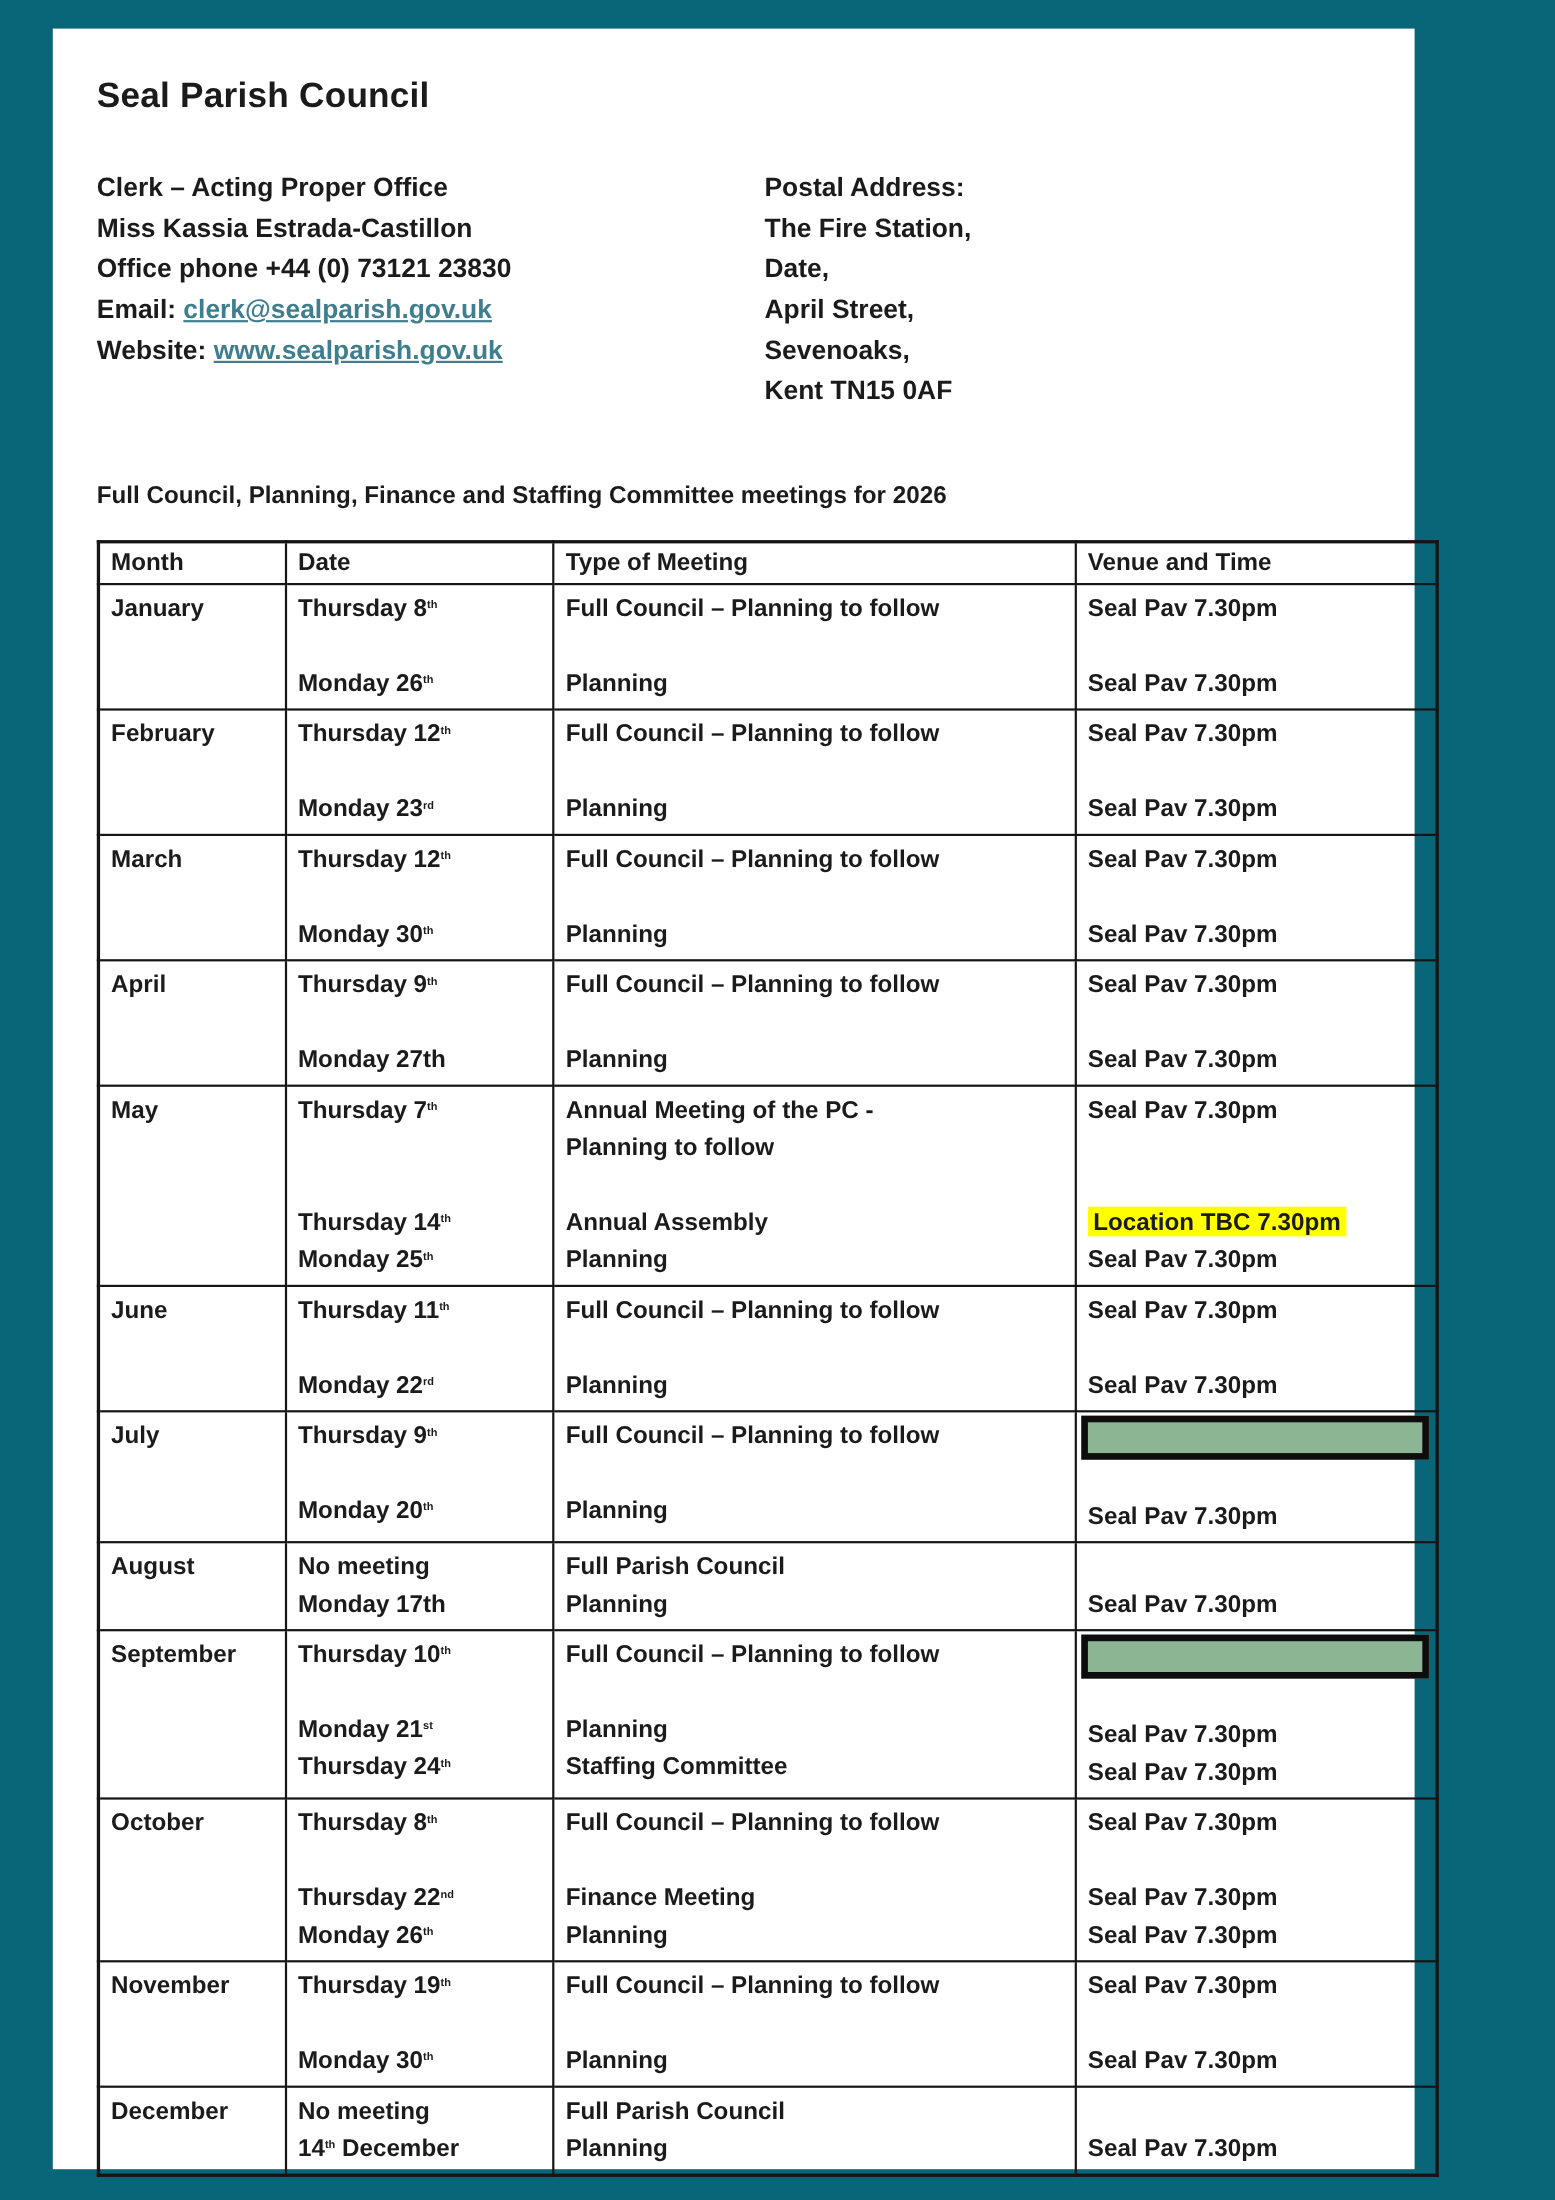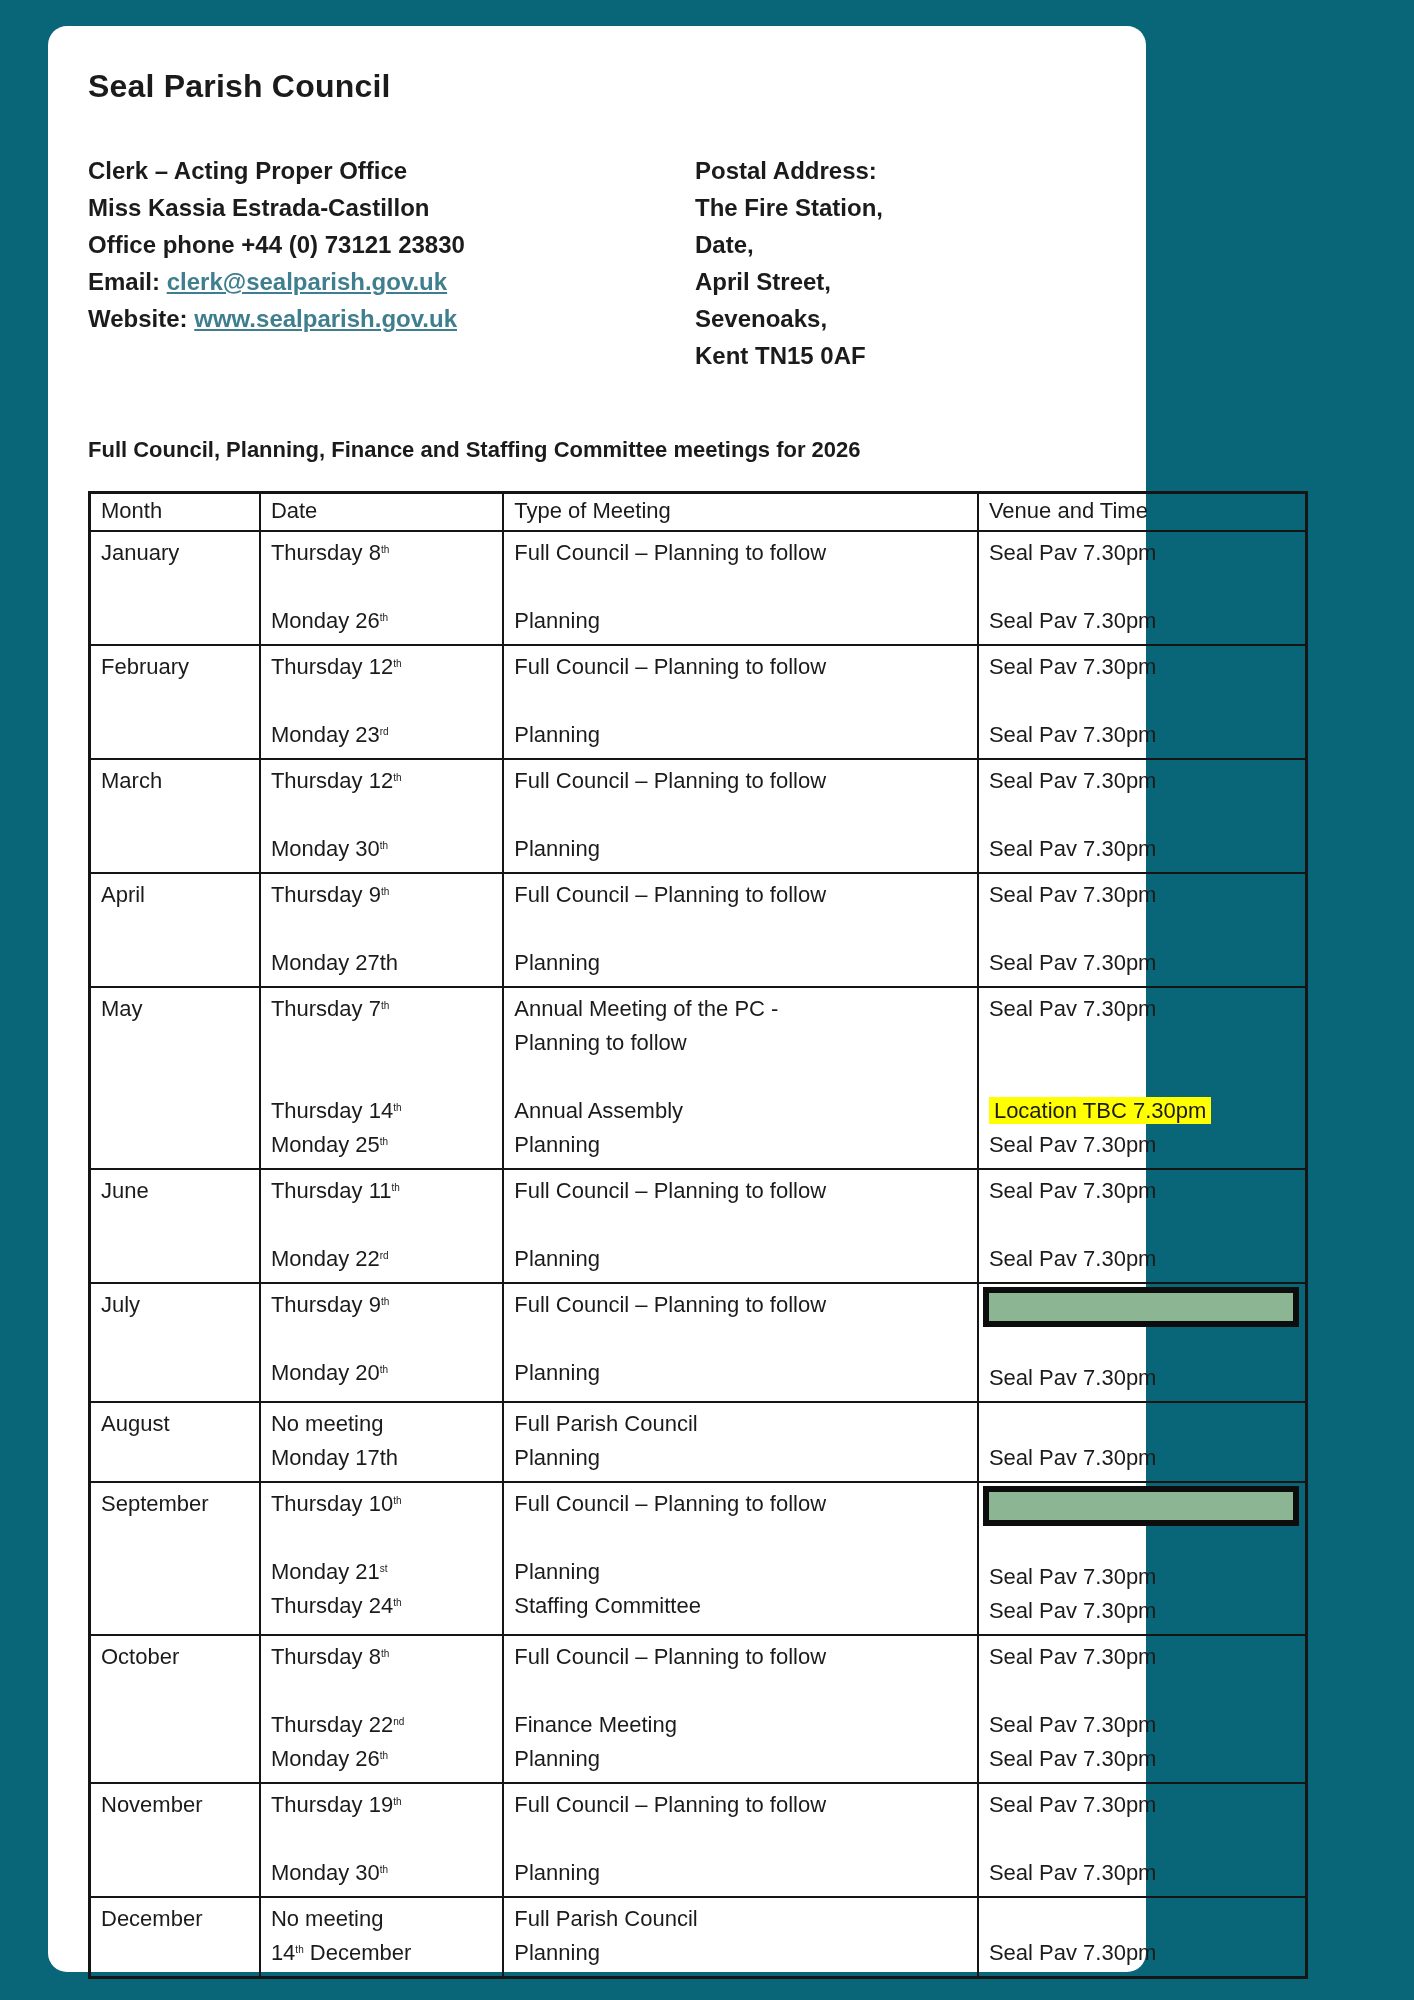--- a/index.html
+++ b/index.html
@@ -14,39 +14,39 @@
   *{box-sizing:border-box;}
   html,body{margin:0;padding:0;}
   body{width:1414px;height:2000px;}
   .canvas{
     position:relative;width:1414px;height:2000px;
     background:var(--frame);
     font-family:"Liberation Sans", sans-serif;
     font-weight:bold;color:var(--ink);overflow:hidden;
   }
   .page{
-    position:absolute;left:48px;top:26px;width:1098px;height:1946px;
-    background:#ffffff;padding:40px 40px 0 40px;border-radius:19px;
+    position:absolute;left:48px;top:26px;width:1238px;height:1946px;
+    background:#ffffff;padding:40px 40px 0 40px;
   }
   .title{font-size:32px;line-height:40px;margin:0 0 46px 0;letter-spacing:0.2px;}
   .contact-row{display:flex;}
   .contact-left{width:607px;}
   .contact-right{flex:1;}
   .cl{font-size:24px;line-height:37px;white-space:nowrap;}
   a.lnk{color:var(--link);text-decoration:underline;cursor:pointer;}
   .subtitle{margin-top:62px;font-size:22px;line-height:28px;white-space:nowrap;}
   table.meetings{
     margin-top:27px;width:1220px;border-collapse:collapse;
     border:3px solid var(--rule);table-layout:fixed;
   }
   col.w-month{width:14%;} col.w-date{width:20%;}
   col.w-type{width:39%;} col.w-venue{width:27%;}
   th,td{
     border:2px solid var(--rule);vertical-align:top;text-align:left;
-    padding:4px 10px 6px 10px;font-size:22px;font-weight:normal;
+    padding:4px 10px 6px 10px;font-size:22px;font-weight:bold;
   }
   .line{min-height:34px;line-height:34px;white-space:nowrap;}
   sup{font-size:10px;line-height:0;vertical-align:7px;letter-spacing:0;}
   .hl{background:var(--hl);padding:1px 5px;margin-top:24px;}
   .redaction{
     height:40px;width:calc(100% + 10px);margin:-1px 0 0 -6px;
     background:var(--green);border:6px solid var(--greenborder);
   }
 </style>
 </head>

